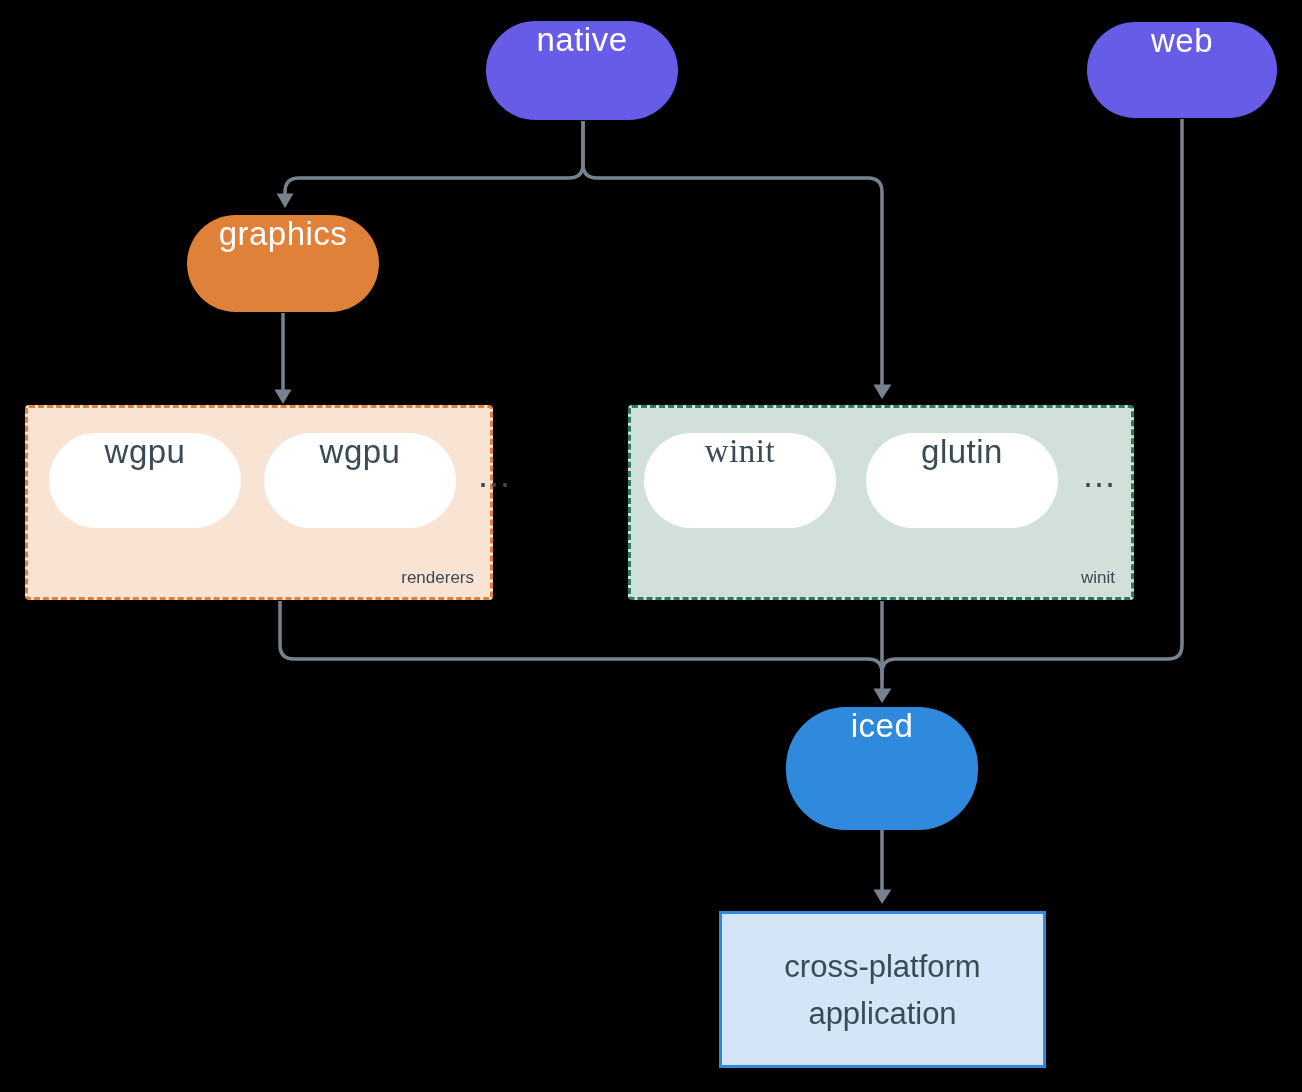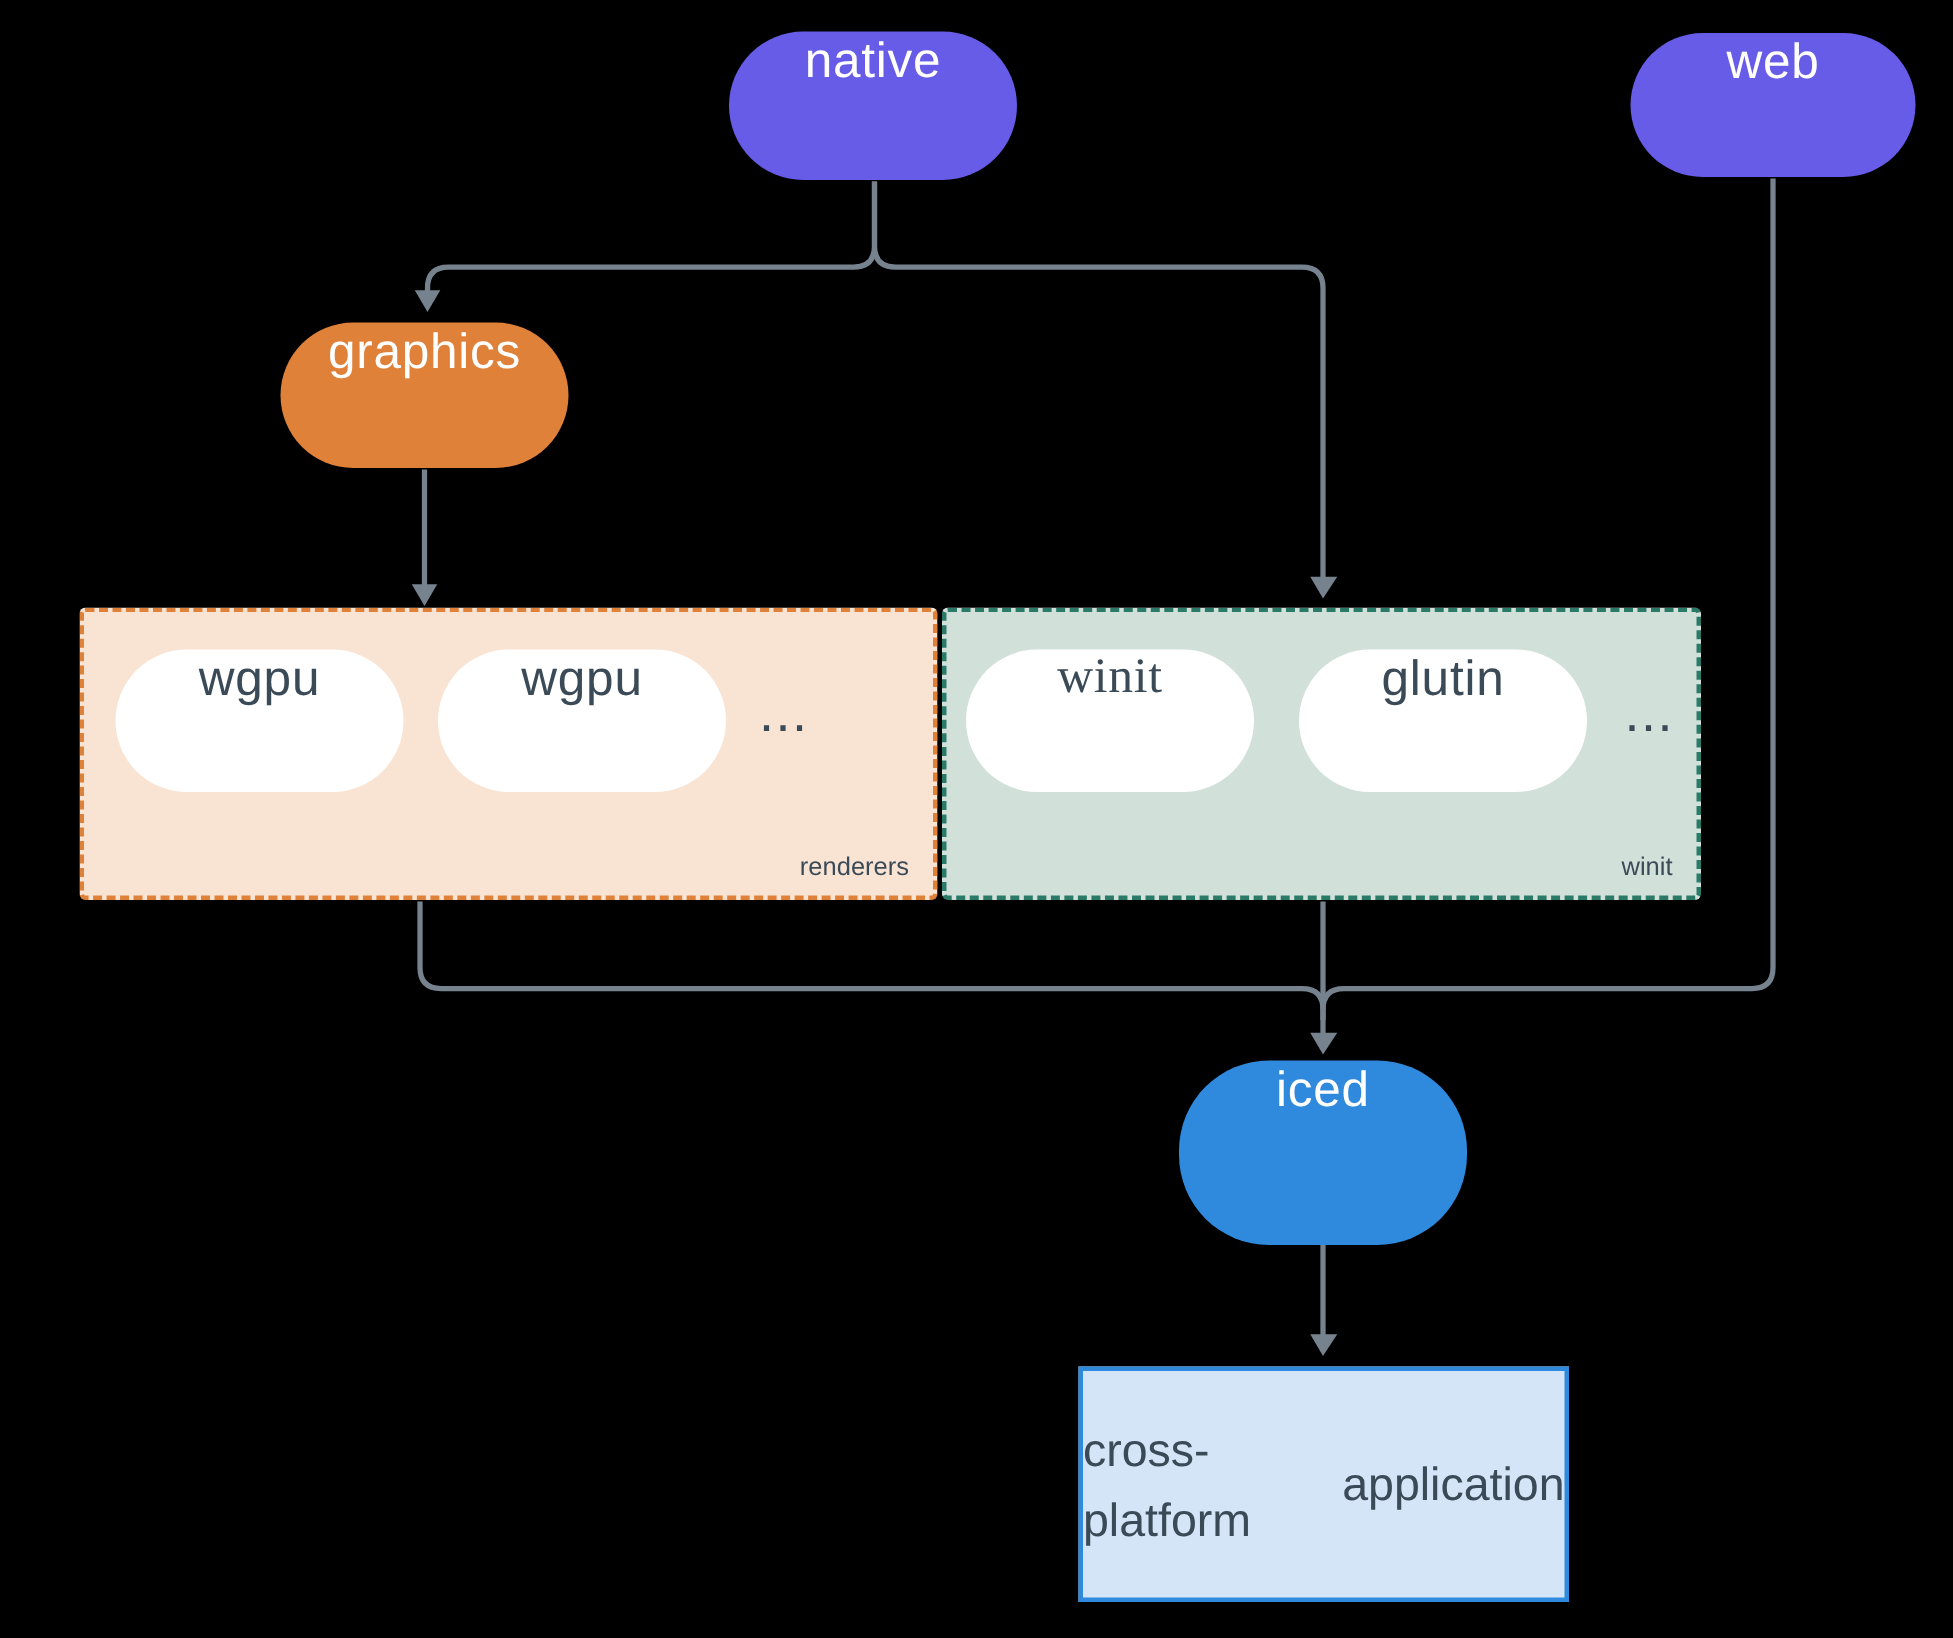--- a/index.html
+++ b/index.html
@@ -49,24 +49,23 @@
   .node-graphics{ left: 187px; top: 215px; width: 192px; height: 97px; background: var(--orange, #e0813a); }
   .node-iced    { left: 786px; top: 707px; width: 192px; height: 123px; background: var(--blue, #2f8ade); }
 
   .group {
     position: absolute;
     top: 405px;
     height: 195px;
     border-radius: 4px;
   }
   .group-renderers {
-    left: 25px; width: 572px;
+    left: 25px; width: 468px;
     background: var(--renderers-fill, #f9e4d4);
     border: 3px dashed var(--renderers-border, #e0813a);
-    margin-left: 28px;
   }
   .group-shells {
     left: 628px; width: 506px;
     background: var(--shells-fill, #d2e0da);
     border: 3px dashed var(--shells-border, #2b7a68);
   }
   .group .pill {
     background: var(--pill-fill, #fff);
     color: var(--dark-text, #3b4a57);
     width: 192px; height: 95px;
@@ -93,21 +92,21 @@
     color: var(--dark-text, #3b4a57);
   }
 
   .app-box {
     position: absolute;
     left: 719px; top: 911px;
     width: 327px; height: 157px;
     background: var(--app-fill, #d3e5f7);
     border: 3px solid var(--app-border, #2f8ade);
     display: flex;
-    flex-direction: row;
+    flex-direction: column;
     align-items: center;
     justify-content: center;
     font-size: 31px;
     line-height: 47px;
     color: var(--dark-text, #3b4a57);
   }
 </style>
 </head>
 <body>
 

